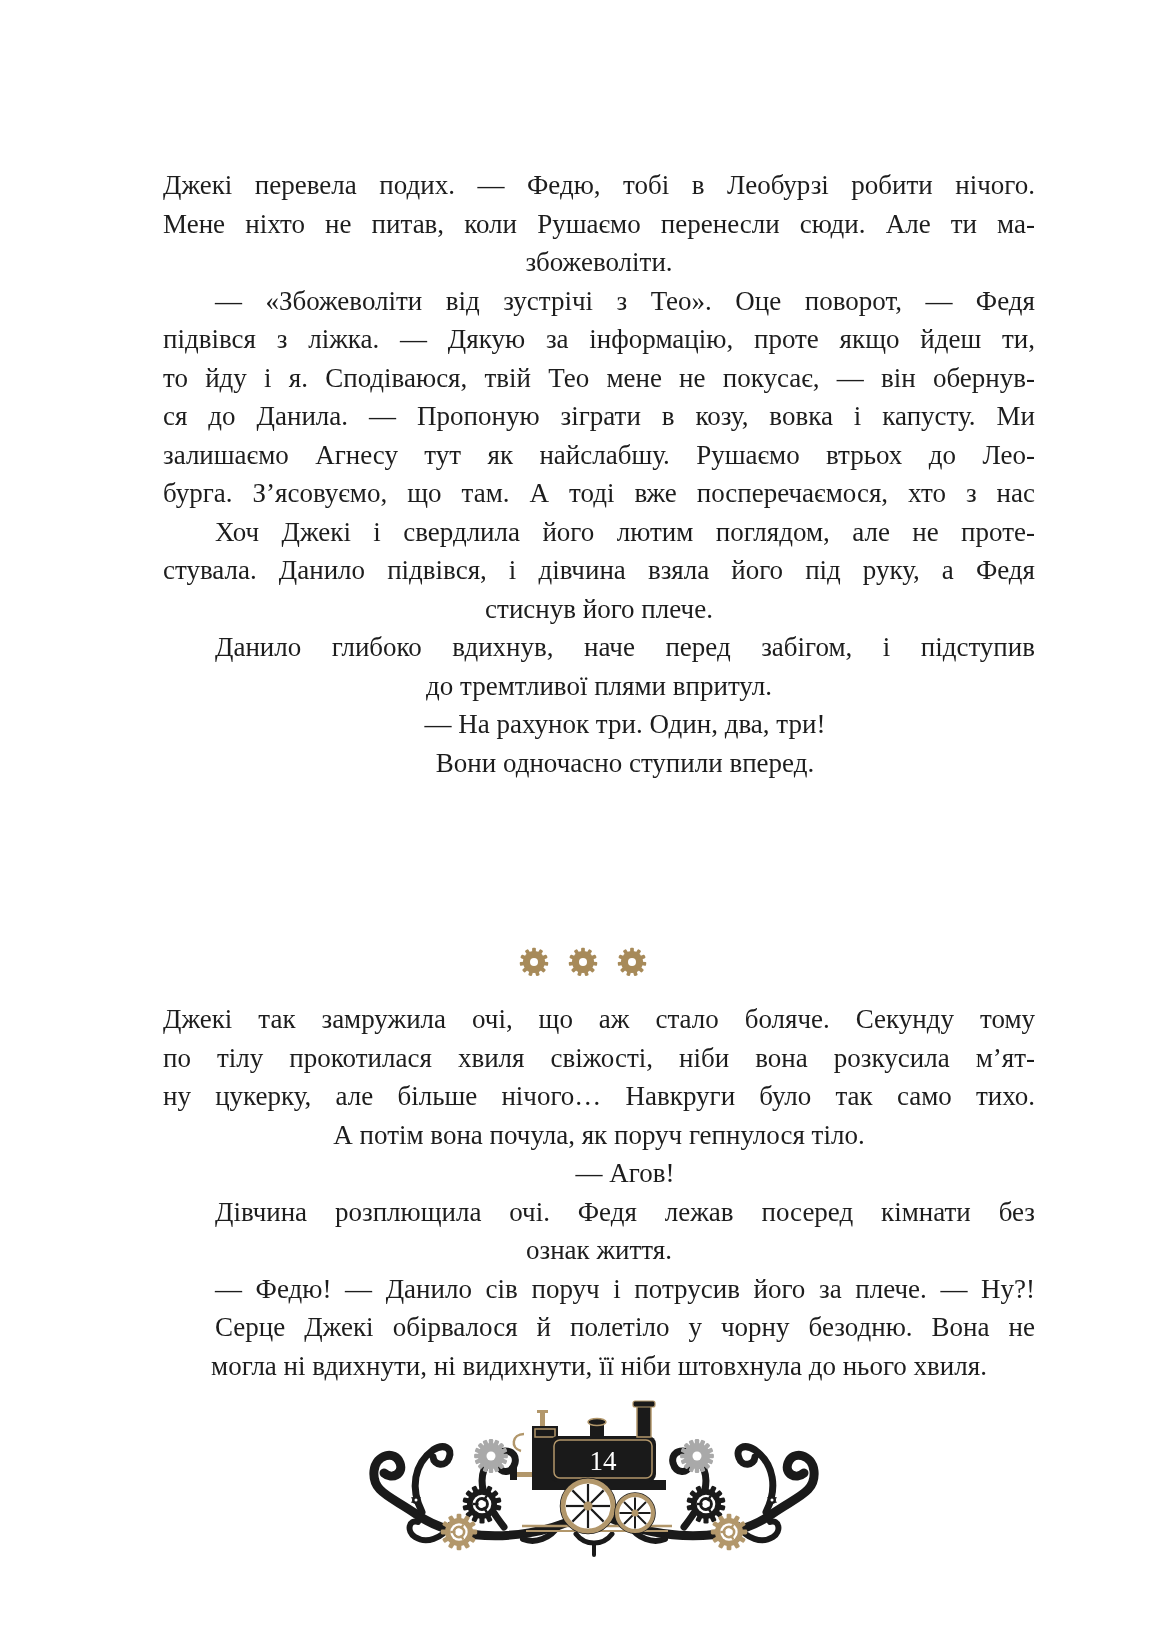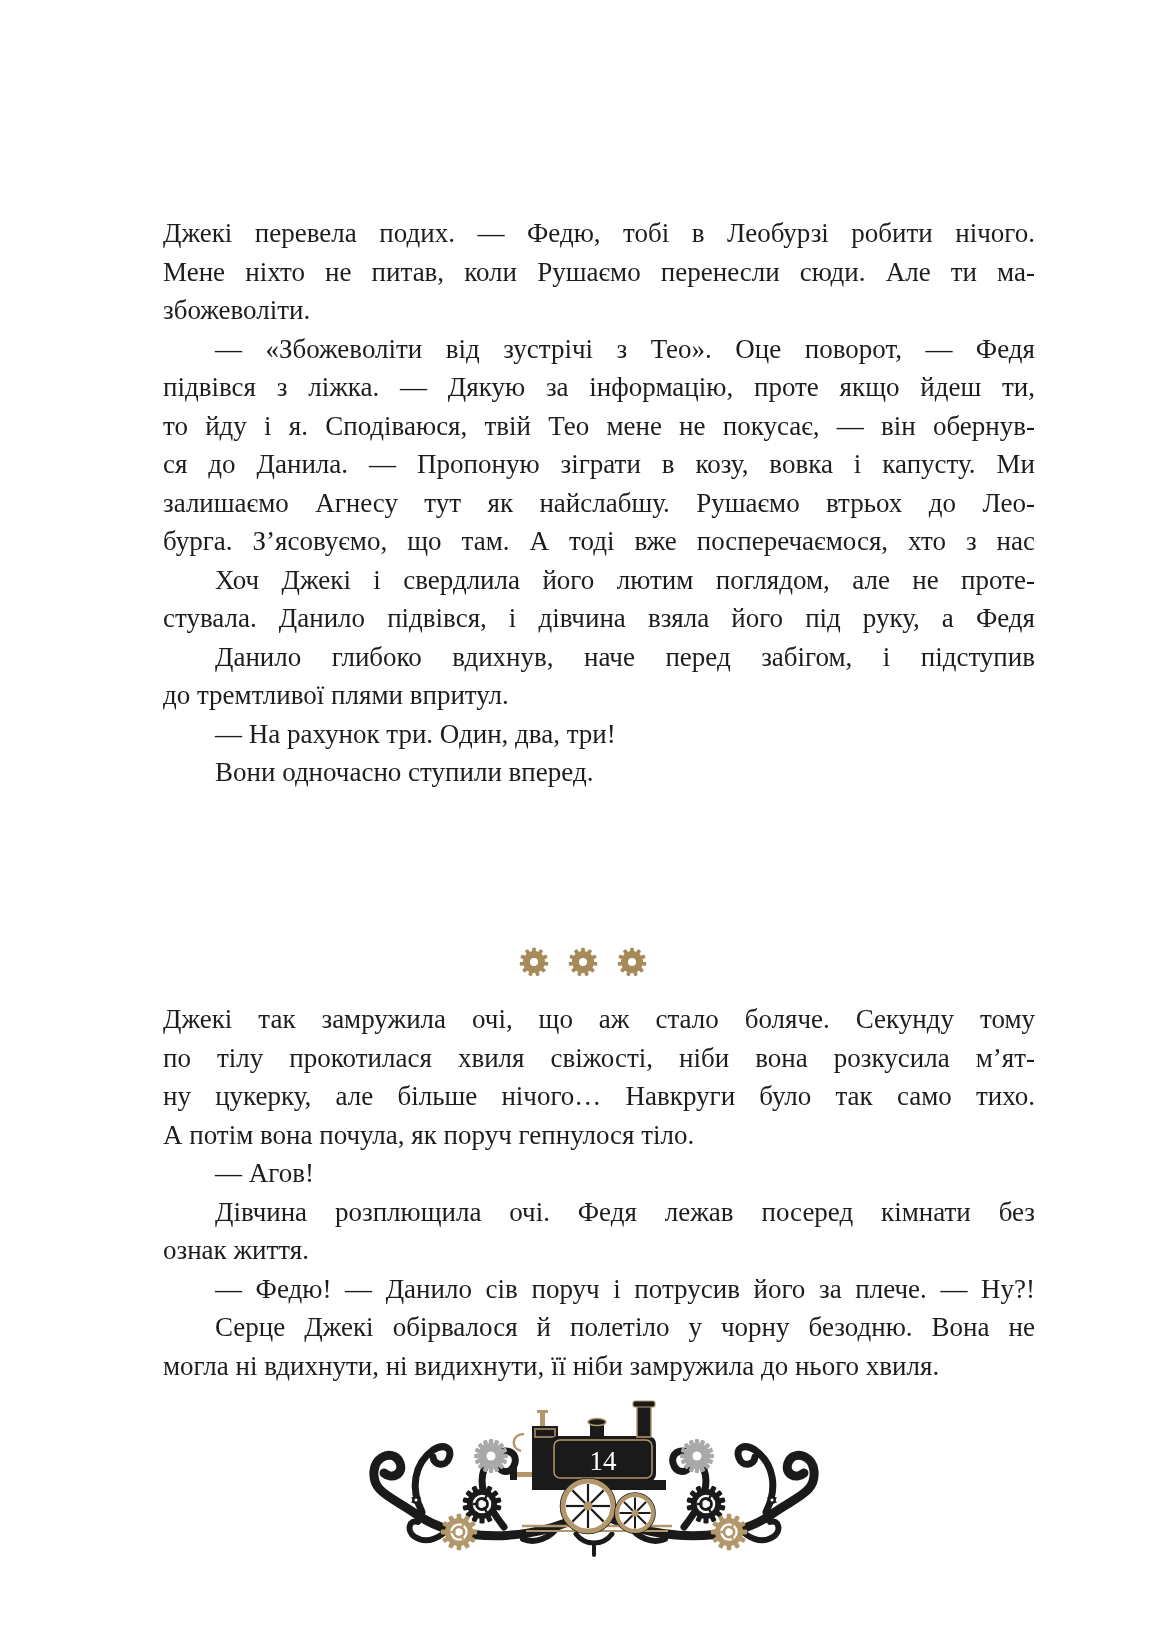--- a/index.html
+++ b/index.html
@@ -4,23 +4,23 @@
 <style>
   html,body{margin:0;padding:0;}
   body{
     width:1166px;height:1630px;position:relative;background:#ffffff;
     font-family:"Liberation Serif", serif;color:#1d1d1d;overflow:hidden;
   }
   .text-block{
     position:absolute;left:163px;width:872px;
     font-size:27px;line-height:38.5px;
   }
-  #section-1{top:166px;margin-top:48px;}
+  #section-1{top:166px;}
   #section-2{top:1000px;}
-  .line{white-space:normal;}
+  .line{white-space:normal;text-align:center;}
   .line.j{text-align:justify;text-align-last:justify;text-justify:inter-word;}
   .line.i{text-indent:52px;}
   .separator{
     position:absolute;top:944px;left:0;width:100%;
     display:flex;justify-content:center;align-items:center;gap:13px;
   }
   .separator svg{display:block;}
   .sep-gear{color:#a78a59;}
   .ornament-wrap{position:absolute;top:1396px;left:354px;width:480px;height:170px;}
   .flourish path{fill:none;stroke:#1a1a1a;stroke-linecap:round;}
@@ -40,20 +40,21 @@
     <div class="line j">Мене ніхто не питав, коли Рушаємо перенесли сюди. Але ти ма-</div>
     <div class="line">збожеволіти.</div>
     <div class="line j i">— «Збожеволіти від зустрічі з Тео». Оце поворот, — Федя</div>
     <div class="line j">підвівся з ліжка. — Дякую за інформацію, проте якщо йдеш ти,</div>
     <div class="line j">то йду і я. Сподіваюся, твій Тео мене не покусає, — він обернув-</div>
     <div class="line j">ся до Данила. — Пропоную зіграти в козу, вовка і капусту. Ми</div>
     <div class="line j">залишаємо Агнесу тут як найслабшу. Рушаємо втрьох до Лео-</div>
     <div class="line j">бурга. З’ясовуємо, що там. А тоді вже посперечаємося, хто з нас</div>
     <div class="line j i">Хоч Джекі і свердлила його лютим поглядом, але не проте-</div>
     <div class="line j">стувала. Данило підвівся, і дівчина взяла його під руку, а Федя</div>
+    <div class="line">стиснув його плече.</div>
     <div class="line j i">Данило глибоко вдихнув, наче перед забігом, і підступив</div>
     <div class="line">до тремтливої плями впритул.</div>
     <div class="line i">— На рахунок три. Один, два, три!</div>
     <div class="line i">Вони одночасно ступили вперед.</div>
   </div>
 
 <div class="separator" id="separator">
     <svg width="36" height="36" viewBox="-18 -18 36 36" class="sep-gear">
       <g class="gear-gen">
         <rect x="-1.87" y="-14.3" width="3.74" height="4.62" rx="0.99" transform="rotate(0)" fill="currentColor"></rect>
@@ -110,21 +111,21 @@
 <div class="text-block" id="section-2">
     <div class="line j">Джекі так замружила очі, що аж стало боляче. Секунду тому</div>
     <div class="line j">по тілу прокотилася хвиля свіжості, ніби вона розкусила м’ят-</div>
     <div class="line j">ну цукерку, але більше нічого… Навкруги було так само тихо.</div>
     <div class="line">А потім вона почула, як поруч гепнулося тіло.</div>
     <div class="line i">— Агов!</div>
     <div class="line j i">Дівчина розплющила очі. Федя лежав посеред кімнати без</div>
     <div class="line">ознак життя.</div>
     <div class="line j i">— Федю! — Данило сів поруч і потрусив його за плече. — Ну?!</div>
     <div class="line j i">Серце Джекі обірвалося й полетіло у чорну безодню. Вона не</div>
-    <div class="line">могла ні вдихнути, ні видихнути, її ніби замружила до нього хвиля.</div>
+    <div class="line">могла ні вдихнути, ні видихнути, її ніби штовхнула до нього хвиля.</div>
   </div>
 
 <div class="ornament-wrap">
 <svg width="480" height="170" viewBox="0 0 480 170">
 
   <g class="flourish">
     <path d="M232 118 C 175 147, 103 147, 62 118 C 36 100, 18 96, 20 75 C 22 58, 41 54, 46 67 C 50 78, 38 84, 30 77" stroke-width="9"></path>
     <path d="M150 131 C 128 103, 121 82, 136 63 C 147 50, 164 54, 161 67 C 158 78, 146 78, 144 69" stroke-width="7"></path>
     <path d="M96 129 C 88 143, 72 148, 61 141 C 52 135, 55 123, 64 126" stroke-width="6"></path>
     <path d="M206 128 C 196 143, 181 148, 169 143" stroke-width="6"></path>

